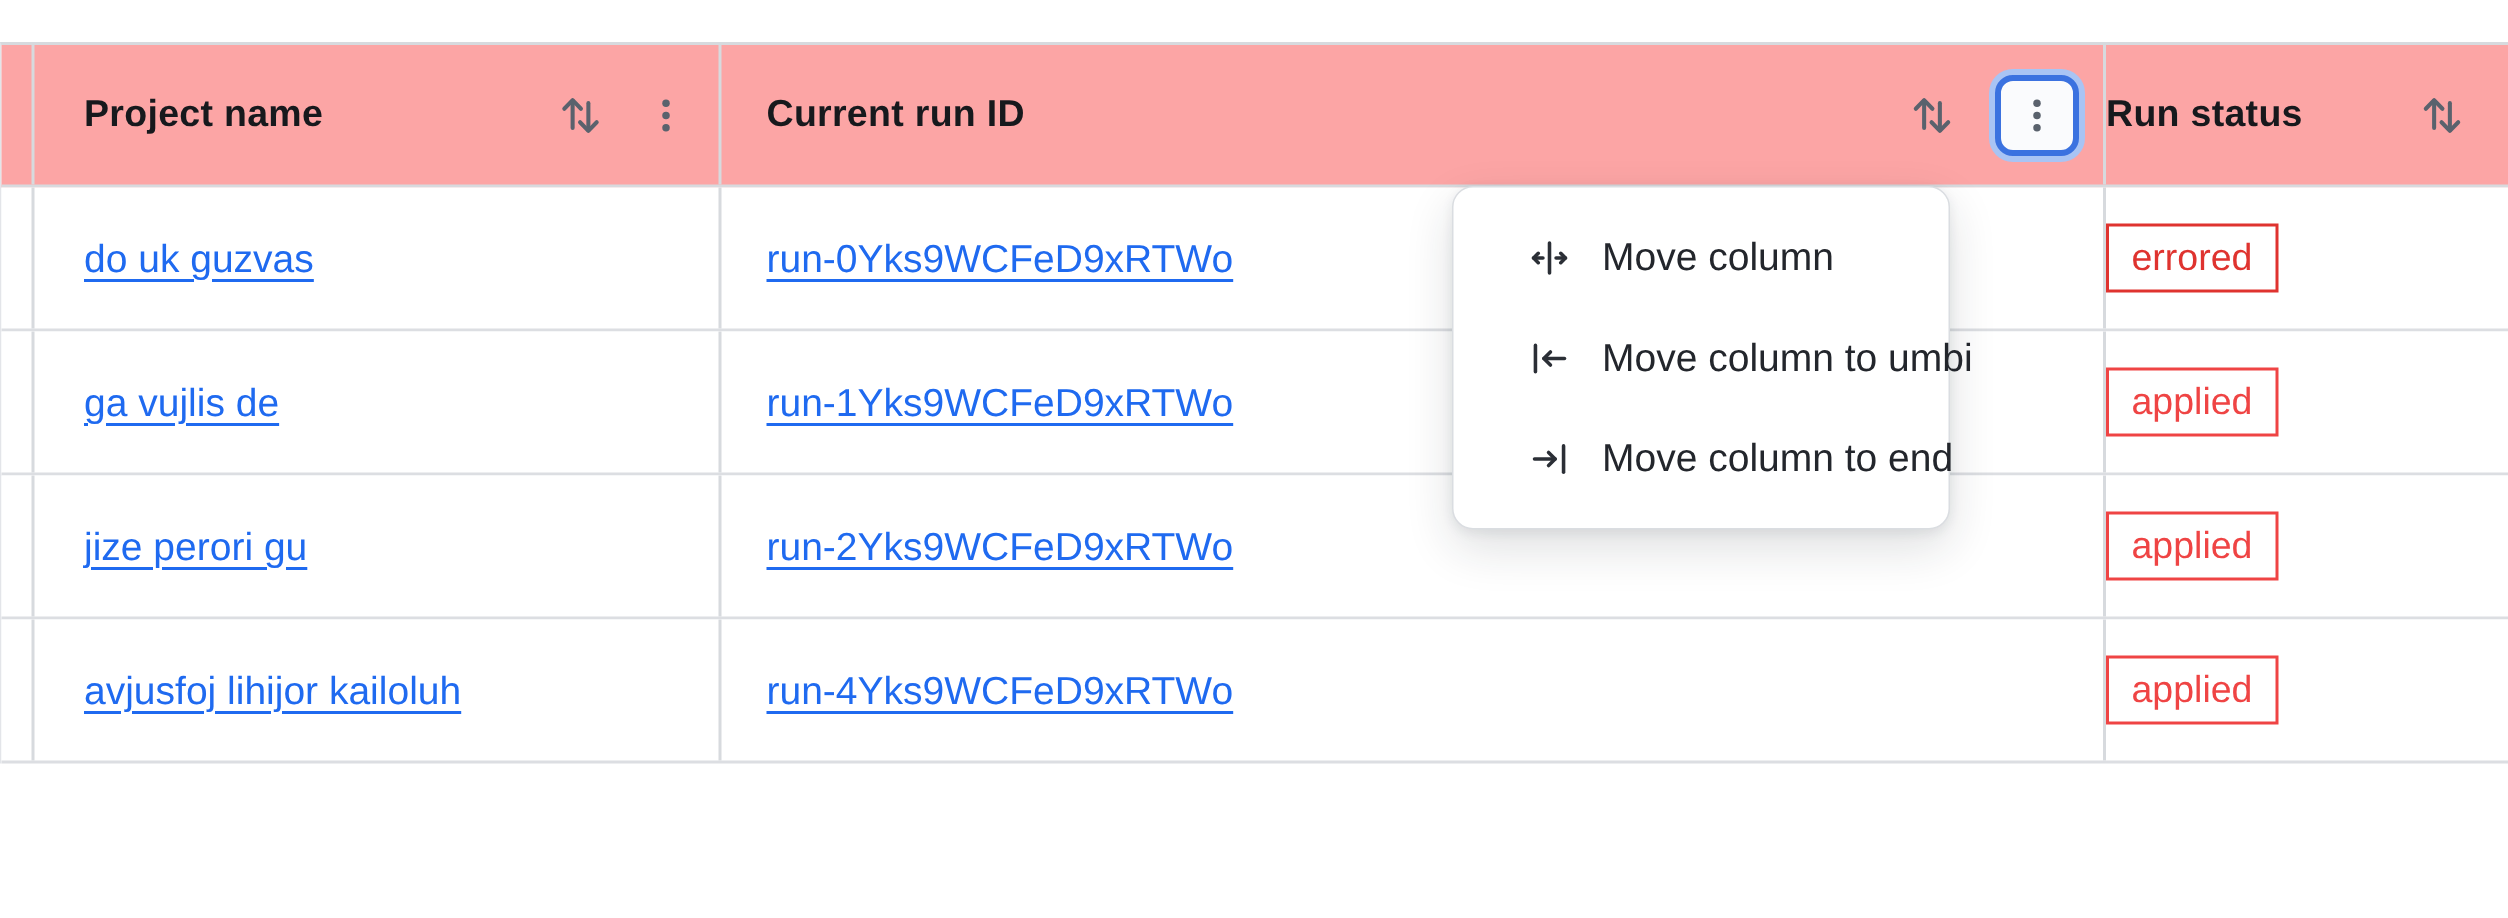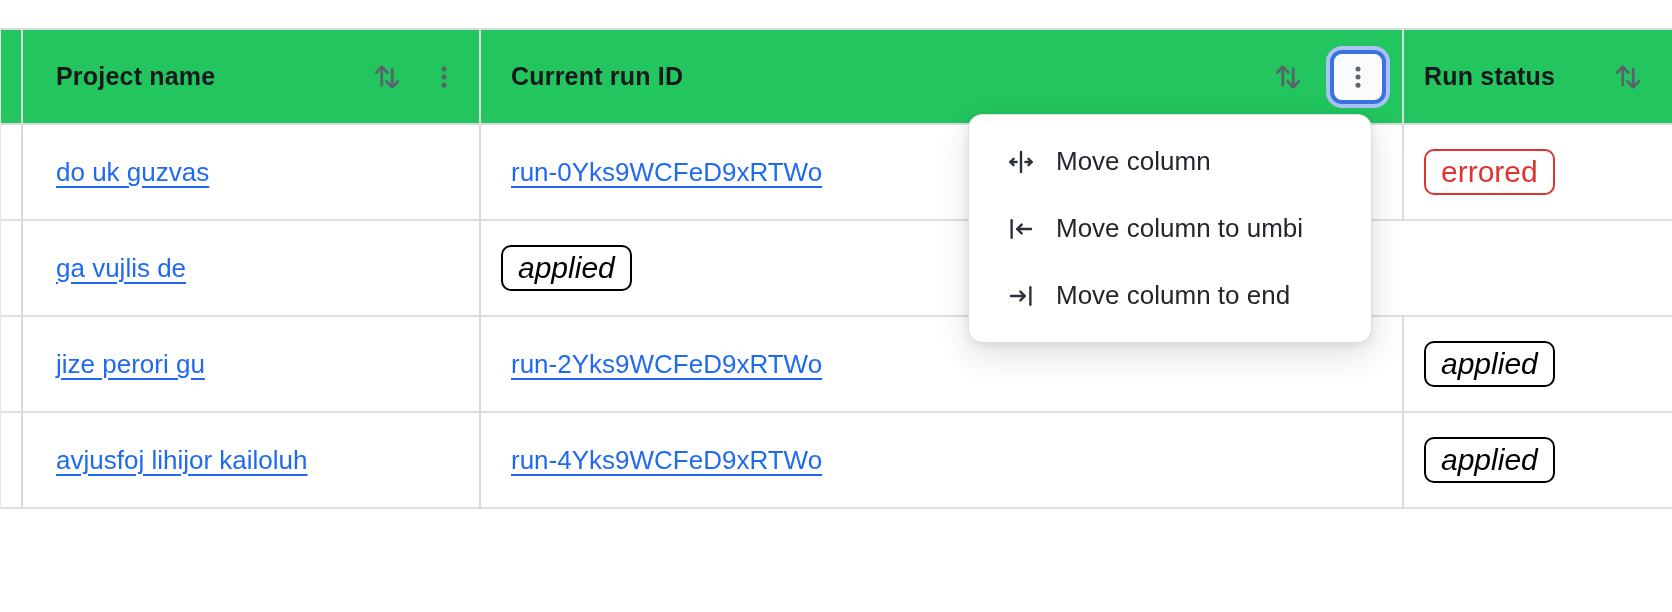--- a/index.html
+++ b/index.html
@@ -2,57 +2,57 @@
 <html><head>
 <meta charset="utf-8">
 <style>
   * { margin:0; padding:0; box-sizing:border-box; }
   html,body { width:1672px; height:612px; overflow:hidden; background:#ffffff;
               font-family:"Liberation Sans", sans-serif; }
   .top-strip { height:28px; background:#ffffff; }
 
   .table { width:1672px; border-top:2px solid #d7dade; border-left:1px solid #e3e5e9; }
   .tr { display:grid; grid-template-columns:22px 458px 923px 269px; }
-  .tr.head { height:95px; background:#22c55e; border-bottom:2px solid #d7dade; }
+  .tr.head { height:95px; background:#fca5a5; border-bottom:2px solid #d7dade; }
   .tr.body-row { height:96px; background:#ffffff; border-bottom:2px solid #dcdee2; }
   .td { display:flex; align-items:center; min-width:0; }
   .td.gutter { border-right:2px solid #d7dade; }
   .td.c1, .td.c2 { border-right:2px solid #d7dade; }
   .td.c1 { padding-left:33px; padding-right:20px; }
   .td.c2 { padding-left:30px; padding-right:16px; }
-  .td.c3 { padding-right:27px;margin-left:20px; }
+  .td.c3 { padding-right:27px; }
 
   .col-label { font-size:25px; font-weight:600; color:#17191d; letter-spacing:.2px; white-space:nowrap; }
   .spacer { flex:1 1 auto; }
 
   .icon-btn { display:flex; align-items:center; justify-content:center; background:none; border:none; cursor:pointer; padding:0; }
   .sort-svg { width:36px; height:36px; }
   .kebab-svg { width:30px; height:30px; }
   .gap24 { margin-left:24px; }
 
   .kebab-btn-focused {
     width:56px; height:54px; border-radius:12px; background:#fafbfd;
     border:4px solid #3b72e0; box-shadow:0 0 0 4px #a9c4f4;
     display:flex; align-items:center; justify-content:center; cursor:pointer; padding:0;
   }
 
   a.cell-link { font-size:26px; color:#1f6af0; text-decoration:underline;
                 text-decoration-thickness:2px; text-underline-offset:5px; white-space:nowrap; cursor:pointer; }
 
-  .badge { display:inline-block; font-size:30px; line-height:30px; padding:6px 15px;
-           border:2px solid currentColor; border-radius:10px; background:#ffffff; white-space:nowrap; }
+  .badge { display:inline-block; font-size:25px; line-height:30px; padding:6px 15px;
+           border:2px solid currentColor; border-radius:0; background:#ffffff; white-space:nowrap; }
   .badge-errored { color:#df332f; }
-  .badge-applied { color:#000000;font-style:italic; }
+  .badge-applied { color:#ef4444; }
   .badge-planned { color:#b95c16; }
 
   .menu {
-    position:absolute; left:968px; top:114px; width:404px;
+    position:absolute; left:968px; top:124px; width:332px;
     background:#ffffff; border:1px solid #dadde1; border-radius:14px;
     box-shadow:0 12px 32px rgba(30,35,45,.14), 0 2px 8px rgba(30,35,45,.08);
-    padding:13px 0; z-index:50;
+    padding:13px 12px; z-index:50;
   }
   .menu-item { height:67px; display:flex; align-items:center; padding-left:37px; cursor:pointer; }
   .menu-icon { width:30px; height:30px; margin-right:20px; flex:0 0 auto; }
   .menu-label { font-size:26px; color:#23262c; white-space:nowrap; }
 </style>
 </head>
 <body>
 
 <div class="top-strip"></div>
 
@@ -125,20 +125,23 @@
       </div>
     <div class="td c3">
         <span class="badge badge-errored">errored</span>
       </div>
   </div>
 
   <div class="tr body-row">
     <div class="td gutter"></div>
     <div class="td c1">
         <a class="cell-link">ga vujlis de</a>
+      </div>
+    <div class="td c2">
+        <a class="cell-link">run-1Yks9WCFeD9xRTWo</a>
       </div>
     <div class="td c3">
         <span class="badge badge-applied">applied</span>
       </div>
   </div>
 
   <div class="tr body-row">
     <div class="td gutter"></div>
     <div class="td c1">
         <a class="cell-link">jize perori gu</a>

